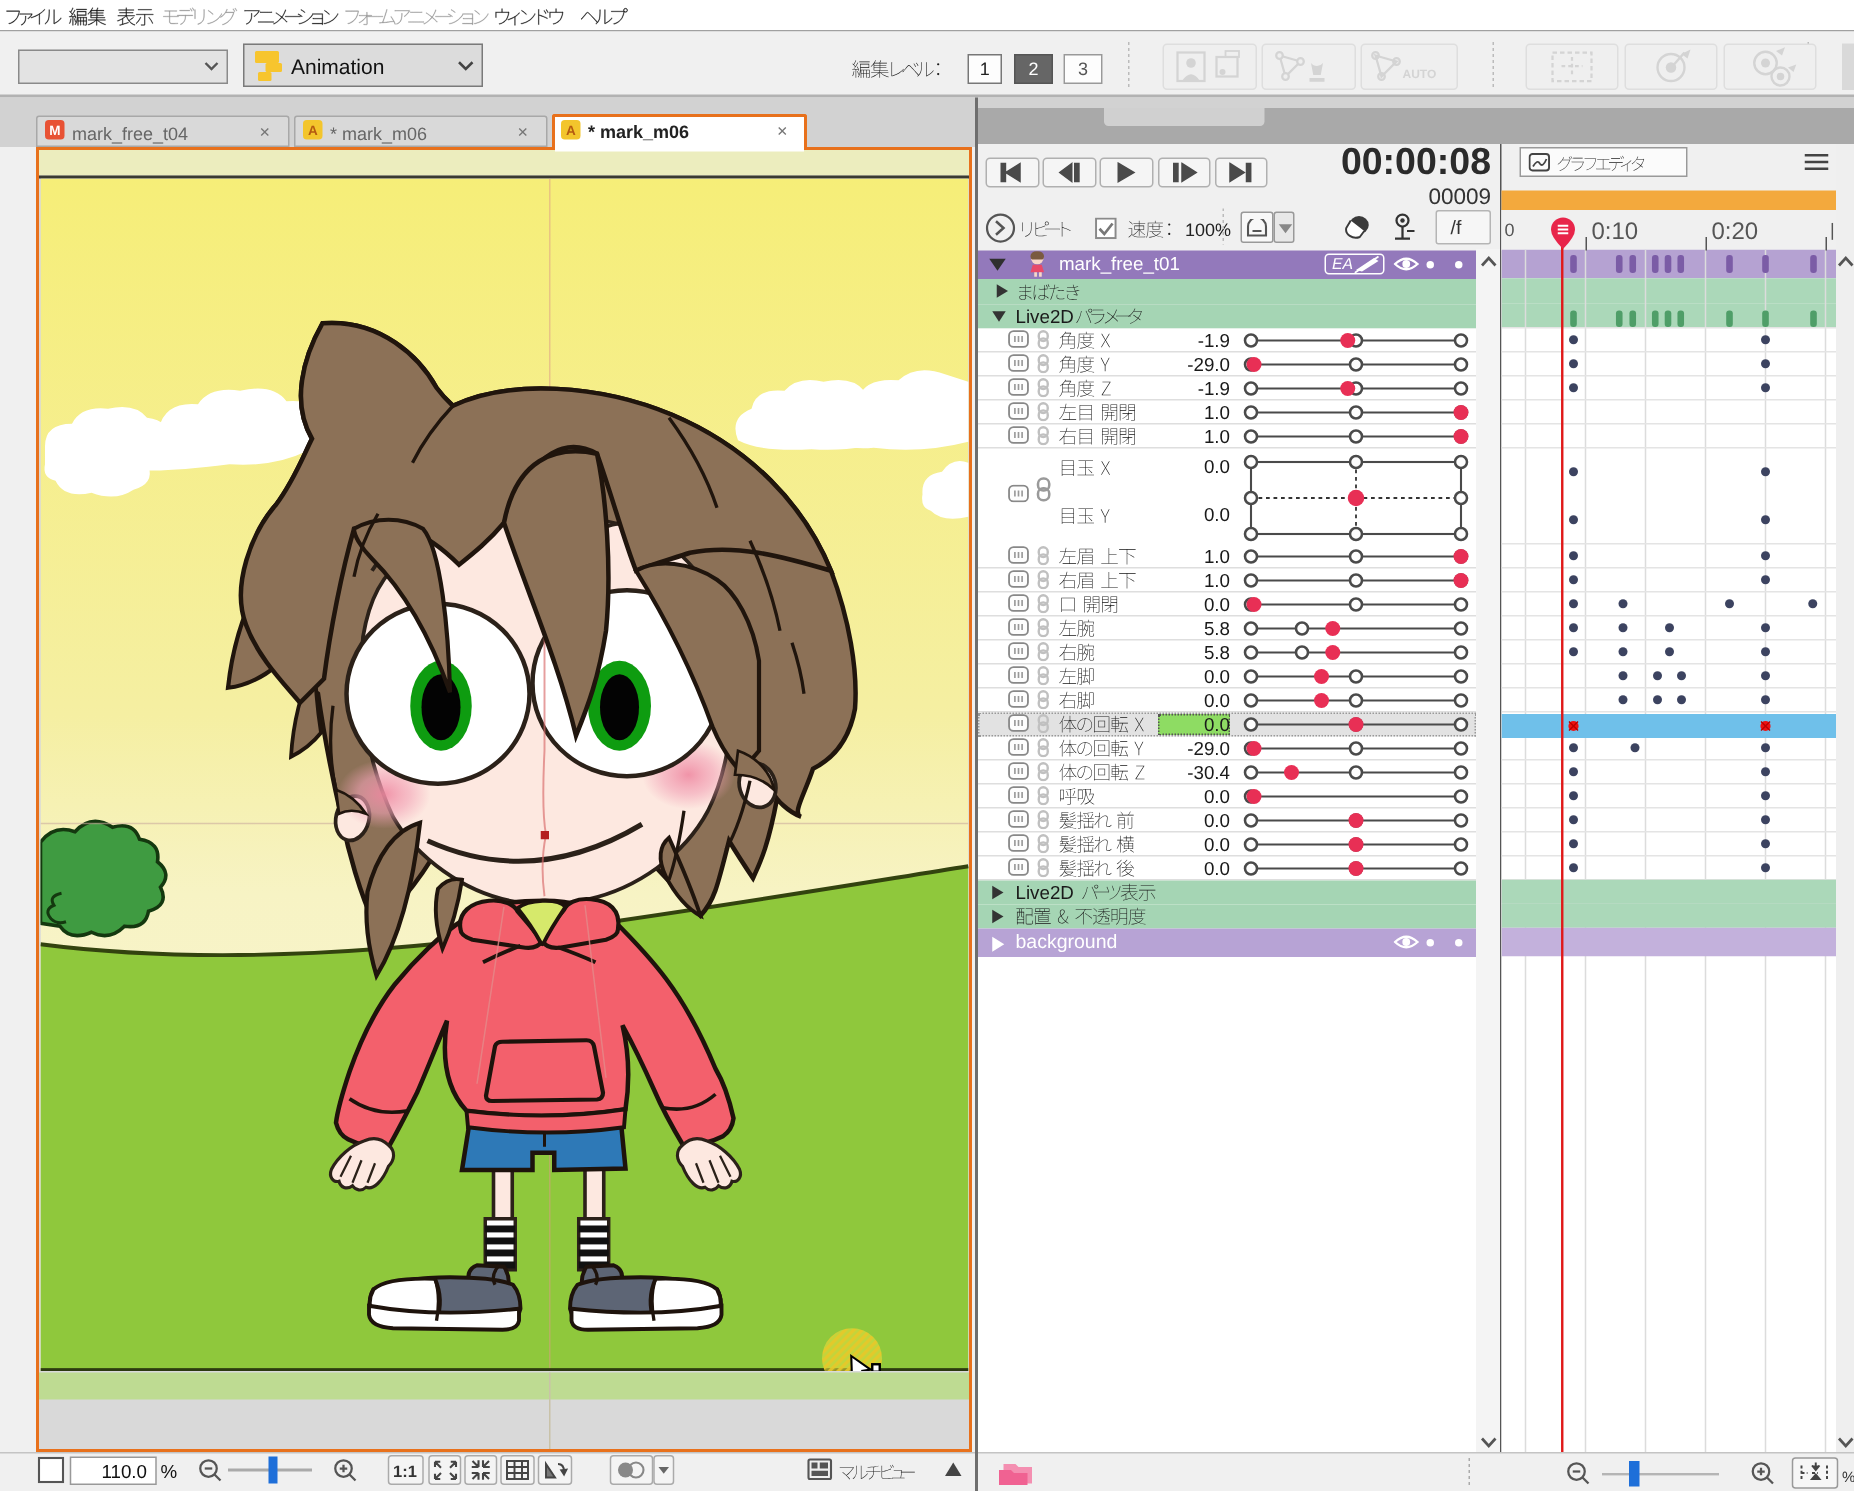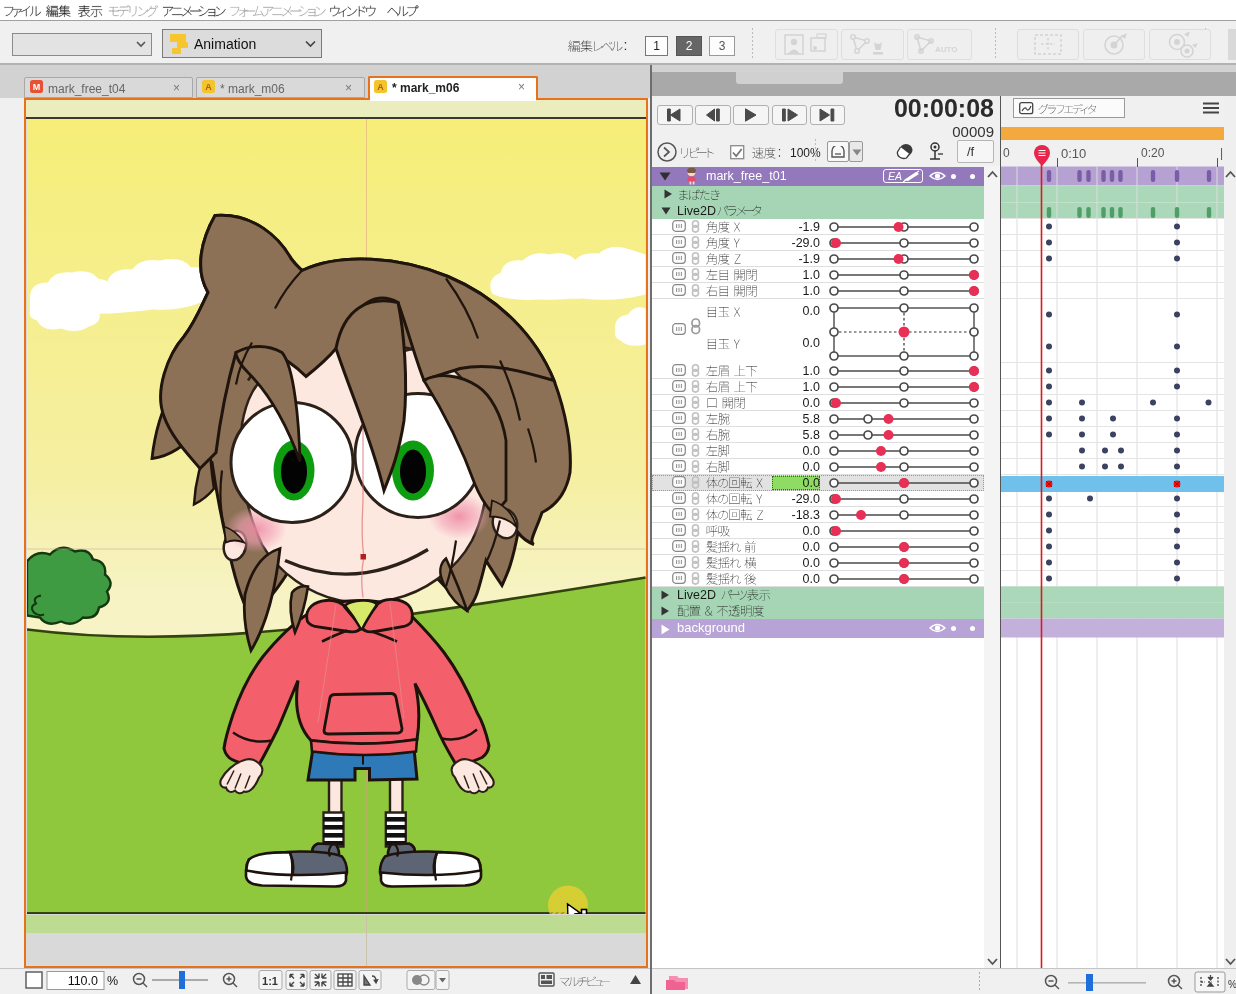--- a/index.html
+++ b/index.html
@@ -889,21 +889,21 @@
   </svg>
 <div style="position:absolute;left:706.0px;top:507.0px;line-height:0"><svg width="57.6" height="17.5" style="overflow:visible">
       <g transform="translate(0,12.5) scale(0.01250,-0.01250)" fill="#1a1a1a">
         <use href="#g61" x="-25"></use>
         <use href="#g62" x="875"></use>
         <use href="#g63" x="1775"></use>
         <use href="#g64" x="2725"></use>
         <use href="#g48" x="4020"></use>
       </g>
     </svg></div>
-<div class="t" style="left:770px;top:508px;width:50px;text-align:right;font-size:12.5px;color:#1a1a1a">-18.3</div>
+<div class="t" style="left:770px;top:508px;width:50px;text-align:right;font-size:12.5px;color:#1a1a1a">-30.4</div>
 <div class="abs" style="left:651.5px;top:537.7px;width:332.5px;height:0.8px;background:#dedede"></div>
 <svg class="abs" style="left:672px;top:524px" width="14" height="12">
     <rect x="0.7" y="0.7" width="12.6" height="10.6" rx="3" fill="#fdfdfd" stroke="#888" stroke-width="1.2"></rect>
     <path d="M4.6 4 v4 M7 4 v4 M9.4 4 v4" stroke="#999" stroke-width="1.1"></path>
   </svg>
 <svg class="abs" style="left:691px;top:524px" width="9" height="13">
     <g fill="none" stroke="#c0c0c0" stroke-width="1.6">
       <rect x="1.5" y="0.8" width="6" height="6.5" rx="3"></rect>
       <rect x="1.5" y="5.6" width="6" height="6.5" rx="3"></rect>
     </g>
@@ -1235,22 +1235,22 @@
     <circle cx="1177" cy="562.5" r="3" fill="#3c4360"></circle>
     <circle cx="1049" cy="578.5" r="3" fill="#3c4360"></circle>
     <circle cx="1177" cy="578.5" r="3" fill="#3c4360"></circle>
     <circle cx="1049" cy="484" r="3.4" fill="#ee1111"></circle>
     <path d="M1046 481 l6 6 M1046 487 l6 -6" stroke="#b00" stroke-width="1"></path>
     <circle cx="1177" cy="484" r="3.4" fill="#ee1111"></circle>
     <path d="M1174 481 l6 6 M1174 487 l6 -6" stroke="#b00" stroke-width="1"></path>
     <line x1="1041.5" y1="150" x2="1041.5" y2="968" stroke="#e01818" stroke-width="1.6"></line>
   </svg>
 <div class="t" style="left:1003px;top:146px;font-size:12px;color:#555">0</div>
-<div class="t" style="left:1061px;top:146px;font-size:13px;color:#555">0:10</div>
-<div class="t" style="left:1141px;top:146px;font-size:12px;color:#555">0:20</div>
+<div class="t" style="left:1061px;top:146px;font-size:16px;color:#555">0:10</div>
+<div class="t" style="left:1141px;top:146px;font-size:16px;color:#555">0:20</div>
 <div class="abs" style="left:1057px;top:158px;width:1.2px;height:9px;background:#555"></div>
 <div class="abs" style="left:1137px;top:158px;width:1.2px;height:9px;background:#555"></div>
 <div class="abs" style="left:1217px;top:158px;width:1.2px;height:9px;background:#555"></div>
 <div class="t" style="left:1220px;top:146px;font-size:12px;color:#555">|</div>
 <svg class="abs" style="left:1032px;top:144px" width="20" height="24">
       <path d="M10 1 a8 8 0 0 1 8 8 q0 5 -8 13 q-8 -8 -8 -13 a8 8 0 0 1 8 -8 z" fill="#e8254a"></path>
       <path d="M6.5 6.5 h7 M6.5 9 h7 M6.5 11.5 h7" stroke="#fff" stroke-width="1.2"></path>
   </svg>
 <div class="abs" style="left:1224px;top:96px;width:12px;height:872px;background:#efefef"></div>
 <svg class="abs" style="left:1225px;top:170px" width="11" height="10">

